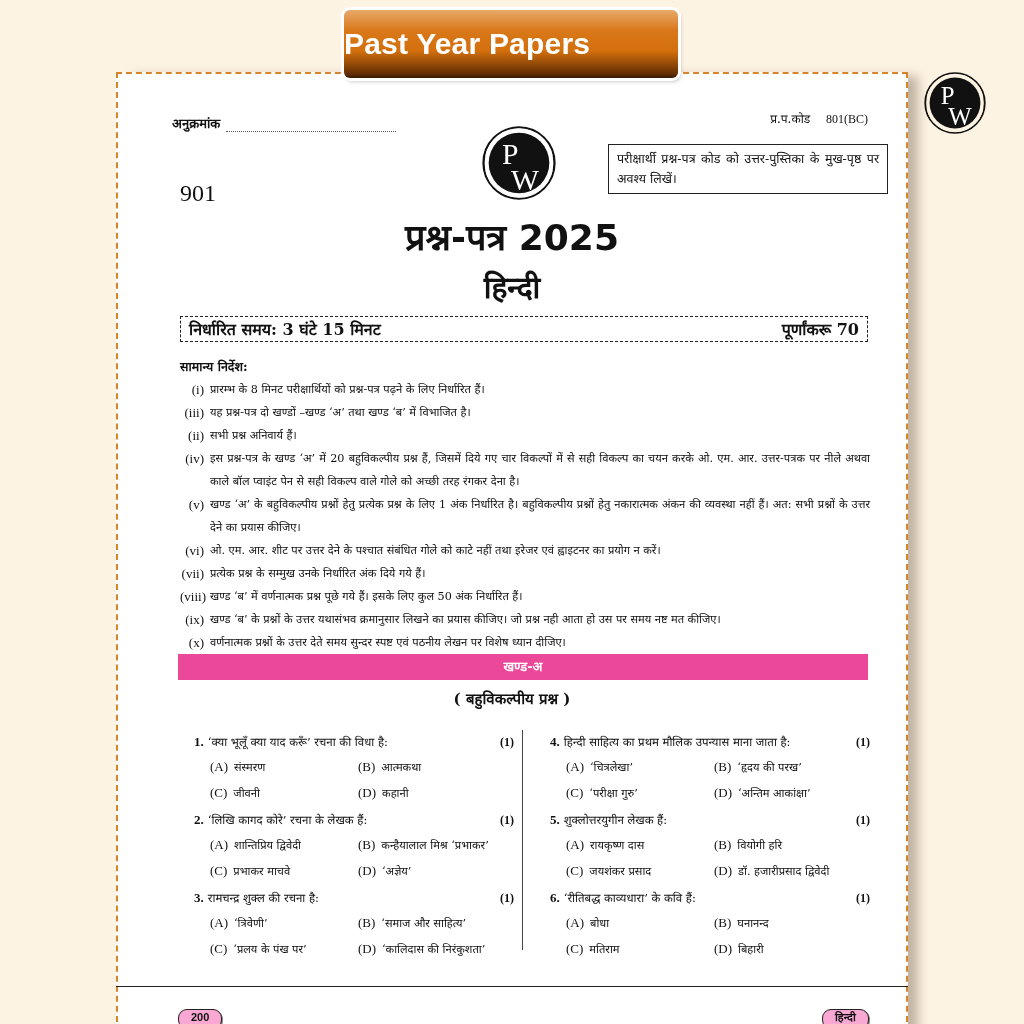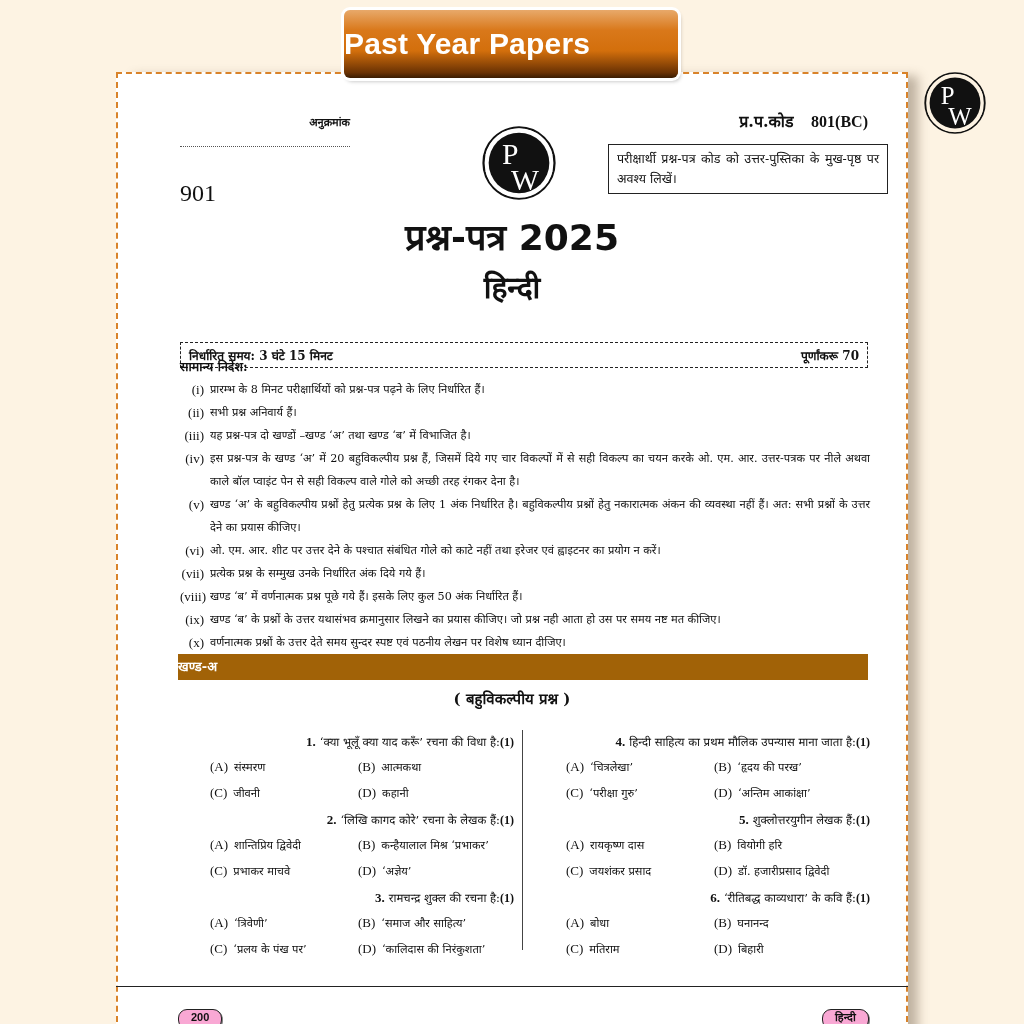--- a/index.html
+++ b/index.html
@@ -17,46 +17,46 @@
 
   .corner-logo { position: absolute; left: 924px; top: 72px; width: 62px; height: 62px; }
 
   .paper {
     position: absolute; left: 116px; top: 72px; width: 792px; height: 980px;
     background: #fff; border: 2px dashed #d9832a;
     box-shadow: 14px 0 10px -4px rgba(80,60,40,0.35);
   }
 
   .abs { position: absolute; }
-  .roll { left: 62px; top: 40px; font-size: 11px; font-weight: bold; display: flex; align-items: flex-end; gap: 6px; flex-direction: column; }
+  .roll { left: 54px; top: 40px; font-size: 13px; font-weight: bold; display: flex; align-items: flex-end; gap: 6px; }
   .roll .dots { width: 170px; border-bottom: 1px dotted #555; height: 12px; }
-  .code { right: 38px; top: 36px; font-size: 16px; font-weight: bold; }
+  .code { right: 38px; top: 36px; font-size: 12px; font-weight: normal; }
   .code .val { margin-left: 12px; font-family: "Liberation Serif", serif; }
   .num901 { left: 62px; top: 106px; font-family: Liberation Serif, serif; font-size: 24px; }
   .center-logo { left: 364px; top: 52px; width: 74px; height: 74px; }
   .notice { left: 490px; top: 70px; width: 280px; height: 50px; border: 1.5px solid #222; padding: 4px 8px; font-size: 12.5px; line-height: 20px; text-align: justify; }
   .title { left: 0; width: 100%; top: 138px; text-align: center; font-family: "DejaVu Sans", sans-serif; font-weight: bold; font-size: 36px; }
   .subject { left: 0; width: 100%; top: 192px; text-align: center; font-family: "DejaVu Sans", sans-serif; font-weight: bold; font-size: 30px; }
-  .timebar { left: 62px; top: 242px; width: 688px; height: 26px; border: 1.5px dashed #222; display: flex; justify-content: space-between; align-items: center; padding: 0 8px; font-size: 12px; font-weight: bold; margin-top: 26px; }
+  .timebar { left: 62px; top: 242px; width: 688px; height: 26px; border: 1.5px dashed #222; display: flex; justify-content: space-between; align-items: center; padding: 0 8px; font-size: 16px; font-weight: bold; }
 
   .instr-head { left: 62px; top: 284px; font-size: 12.5px; font-weight: bold; }
   .instr { left: 62px; top: 304px; width: 690px; font-size: 11.2px; line-height: 23px; }
   .instr li { list-style: none; display: flex; }
   .instr .n { width: 30px; text-align: right; padding-right: 6px; flex: none; font-family: "Liberation Serif", serif; font-size: 13px; }
   .instr .t { flex: 1; text-align: justify; }
 
-  .section-bar { left: 60px; top: 580px; width: 690px; height: 26px; background: #a16207; color: #fff; line-height: 26px; font-size: 13px; font-weight: bold; font-family: "DejaVu Sans", sans-serif; }
+  .section-bar { left: 60px; top: 580px; width: 690px; height: 26px; background: #ec4899; color: #fff; text-align: center; line-height: 26px; font-size: 13px; font-weight: bold; font-family: "DejaVu Sans", sans-serif; }
   .section-sub { left: 0; width: 100%; top: 614px; text-align: center; font-size: 15px; font-weight: bold; }
 
   .col { top: 656px; width: 320px; }
   .col.left { left: 76px; }
   .col.right { left: 432px; }
   .divider { left: 404px; top: 656px; height: 220px; border-left: 1px solid #444; }
   .q { margin-bottom: 2px; }
-  .q-head { display: flex; justify-content: flex-end; font-size: 11.5px; height: 24px; line-height: 24px; }
+  .q-head { display: flex; justify-content: space-between; font-size: 11.5px; height: 24px; line-height: 24px; }
   .q-head .qn { font-weight: bold; font-family: "Liberation Serif", serif; font-size: 13px; margin-right: 4px; }
   .q-head .m { font-weight: bold; font-family: "Liberation Serif", serif; font-size: 12px; }
   .opts { display: grid; grid-template-columns: 148px 1fr; padding-left: 16px; font-size: 11.2px; }
   .opts div { height: 26px; line-height: 26px; white-space: nowrap; }
   .opts .l { font-family: "Liberation Serif", serif; font-size: 13px; margin-right: 6px; }
 
   .footer-line { left: -2px; top: 912px; width: 792px; border-top: 1.5px solid #222; }
   .pill { top: 935px; height: 20px; padding: 0 12px; border: 1.5px solid #222; border-radius: 9px; background: #f9a8d4; font-size: 11px; font-weight: bold; line-height: 15px; font-family: "Liberation Sans", sans-serif; box-shadow: 1px 1px 0 #888; }
   .pill.page { left: 60px; }
   .pill.subj { left: 704px; font-family: "DejaVu Sans", sans-serif; }
@@ -106,26 +106,26 @@
     <span>पूर्णांकरू 70</span>
   </div>
 
   <div class="abs instr-head">सामान्य निर्देश:</div>
   <ul class="abs instr">
     <li>
         <span class="n">(i)</span>
         <span class="t">प्रारम्भ के 8 मिनट परीक्षार्थियों को प्रश्न-पत्र पढ़ने के लिए निर्धारित हैं।</span>
       </li>
     <li>
+        <span class="n">(iii)</span>
+        <span class="t">यह प्रश्न-पत्र दो खण्डों –खण्ड ‘अ’ तथा खण्ड ‘ब’ में विभाजित है।</span>
+      </li>
+    <li>
         <span class="n">(ii)</span>
         <span class="t">सभी प्रश्न अनिवार्य हैं।</span>
-      </li>
-    <li>
-        <span class="n">(iii)</span>
-        <span class="t">यह प्रश्न-पत्र दो खण्डों –खण्ड ‘अ’ तथा खण्ड ‘ब’ में विभाजित है।</span>
       </li>
     <li>
         <span class="n">(iv)</span>
         <span class="t">इस प्रश्न-पत्र के खण्ड ‘अ’ में 20 बहुविकल्पीय प्रश्न हैं, जिसमें दिये गए चार विकल्पों में से सही विकल्प का चयन करके ओ. एम. आर. उत्तर-पत्रक पर नीले अथवा काले बॉल प्वाइंट पेन से सही विकल्प वाले गोले को अच्छी तरह रंगकर देना है।</span>
       </li>
     <li>
         <span class="n">(v)</span>
         <span class="t">खण्ड ‘अ’ के बहुविकल्पीय प्रश्नों हेतु प्रत्येक प्रश्न के लिए 1 अंक निर्धारित है। बहुविकल्पीय प्रश्नों हेतु नकारात्मक अंकन की व्यवस्था नहीं हैं। अत: सभी प्रश्नों के उत्तर देने का प्रयास कीजिए।</span>
       </li>
     <li>

